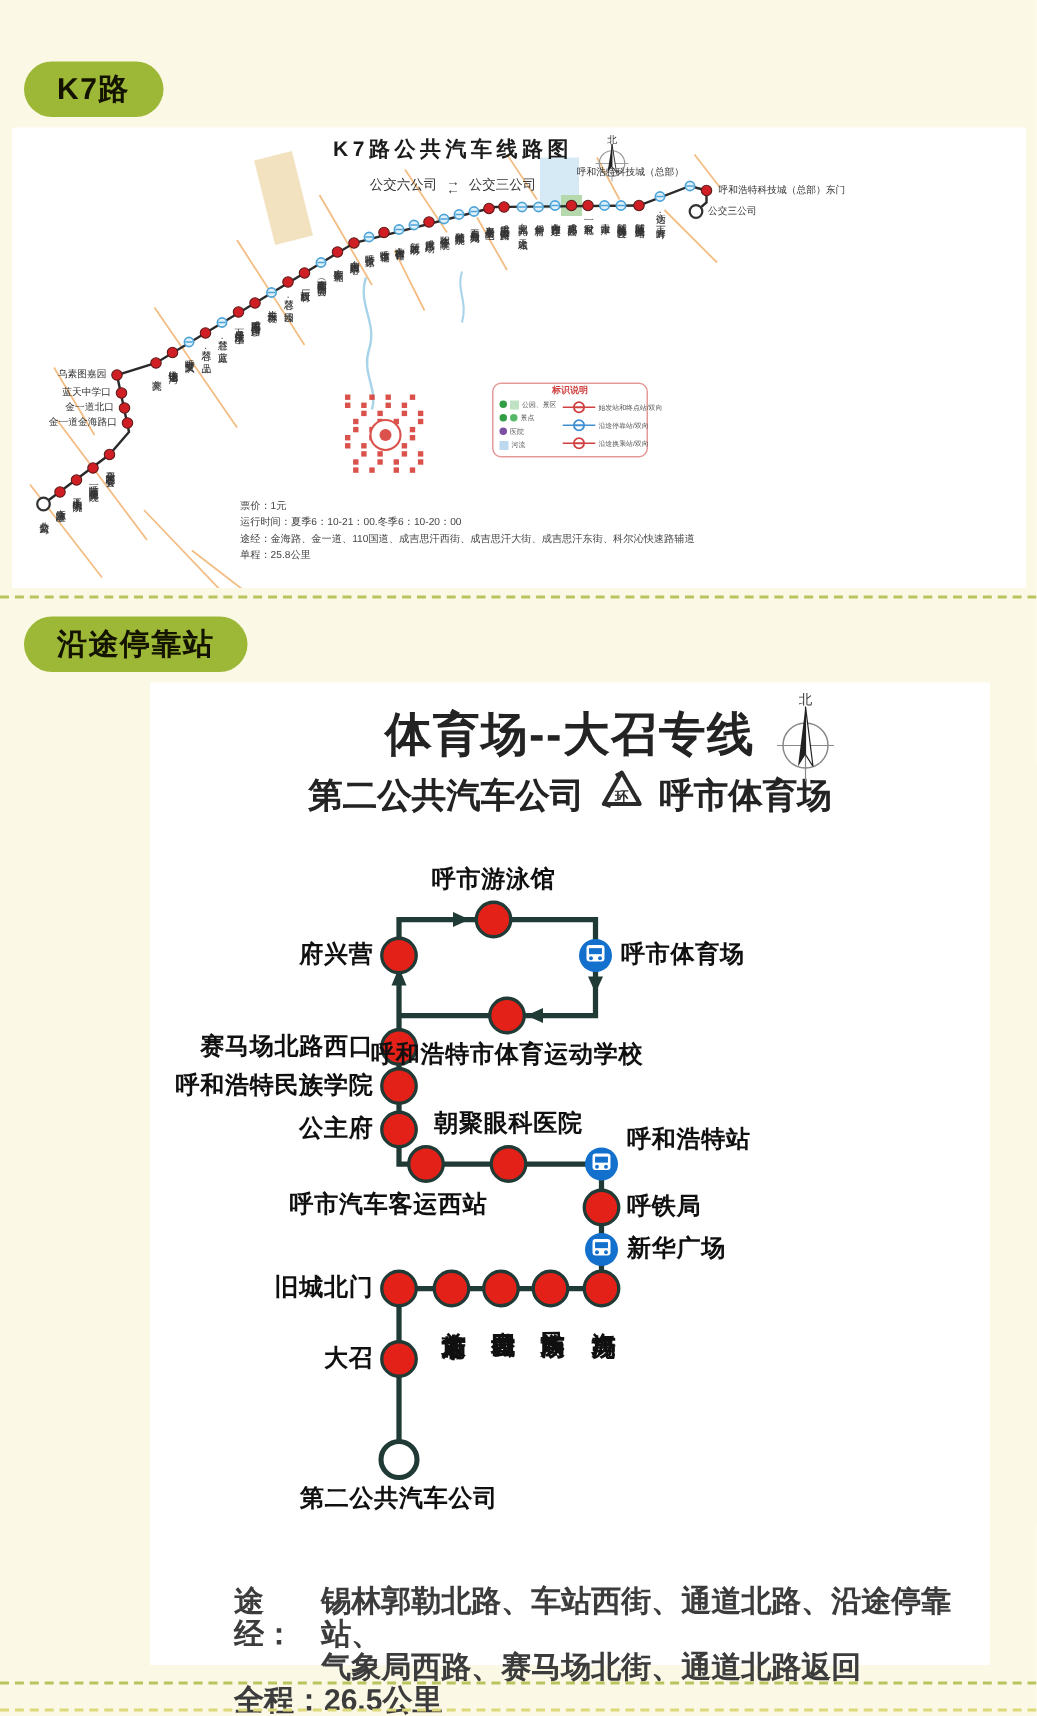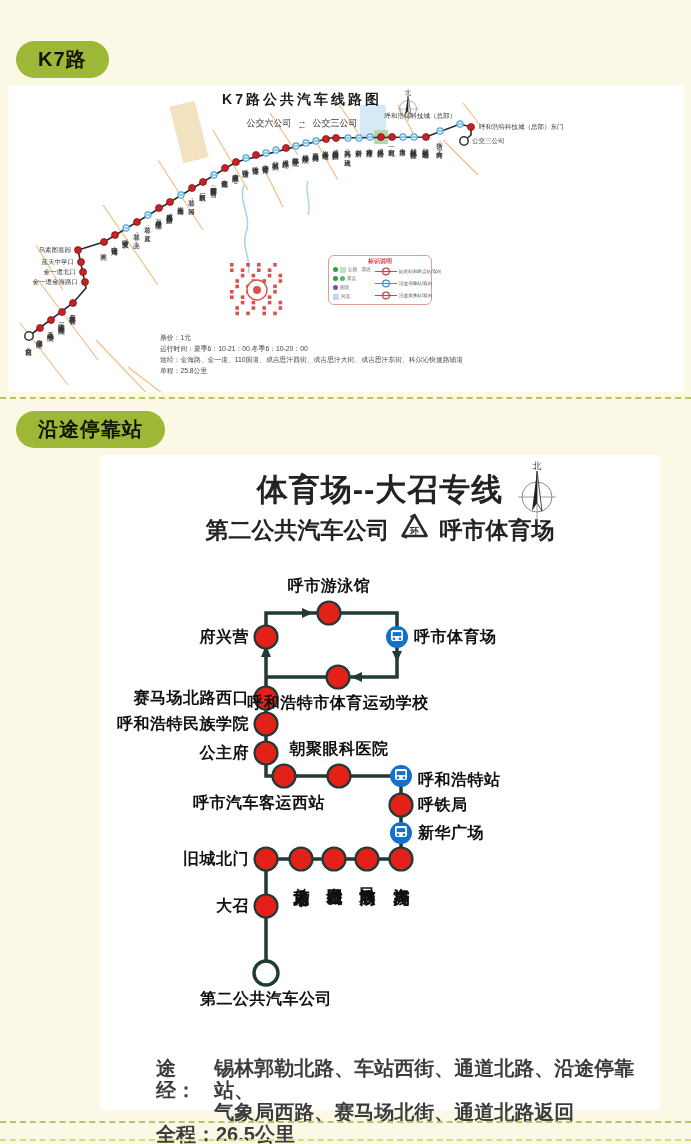--- a/index.html
+++ b/index.html
@@ -408,21 +408,21 @@
     <div class="layer" id="sp-labels">
         <div class="splab" style="left:166px;top:534px;transform:translateX(-50%);">第二公共汽车公司</div>
         <div class="splab" style="left:149px;top:451px;transform:translate(-100%,-50%);">大召</div>
         <div class="splab" style="left:149px;top:404px;transform:translate(-100%,-50%);">旧城北门</div>
         <div class="splab vert" style="left:201px;top:420px;transform:translateX(-50%);">首府人才市场</div>
         <div class="splab vert" style="left:234px;top:420px;transform:translateX(-50%);">青城公园</div>
         <div class="splab vert" style="left:267px;top:420px;transform:translateX(-50%);">民族商场</div>
         <div class="splab vert" style="left:301px;top:420px;transform:translateX(-50%);">海亮广场</div>
         <div class="splab" style="left:318px;top:378px;transform:translate(0,-50%);">新华广场</div>
         <div class="splab" style="left:318px;top:350px;transform:translate(0,-50%);">呼铁局</div>
-        <div class="splab" style="left:318px;top:325px;transform:translate(0,-50%);">呼和浩特站</div>
+        <div class="splab" style="left:318px;top:305px;transform:translate(0,-50%);">呼和浩特站</div>
         <div class="splab" style="left:239px;top:305px;transform:translate(-50%,-100%);">朝聚眼科医院</div>
         <div class="splab" style="left:188px;top:338px;transform:translateX(-72%);">呼市汽车客运西站</div>
         <div class="splab" style="left:149px;top:298px;transform:translate(-100%,-50%);">公主府</div>
         <div class="splab" style="left:149px;top:269px;transform:translate(-100%,-50%);">呼和浩特民族学院</div>
         <div class="splab" style="left:149px;top:243px;transform:translate(-100%,-50%);text-align:center;">赛马场北路西口</div>
         <div class="splab" style="left:149px;top:182px;transform:translate(-100%,-50%);">府兴营</div>
         <div class="splab" style="left:229px;top:142px;transform:translate(-50%,-100%);">呼市游泳馆</div>
         <div class="splab" style="left:314px;top:182px;transform:translate(0,-50%);">呼市体育场</div>
         <div class="splab" style="left:238px;top:238px;transform:translateX(-50%);">呼和浩特市体育运动学校</div>
       </div>

